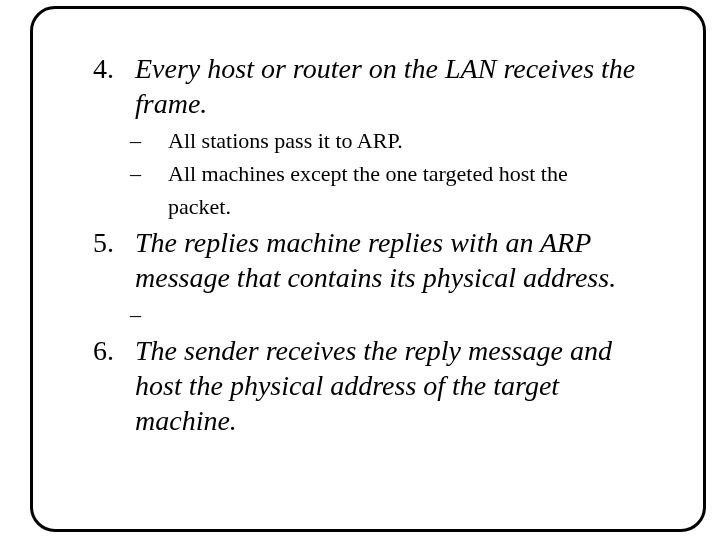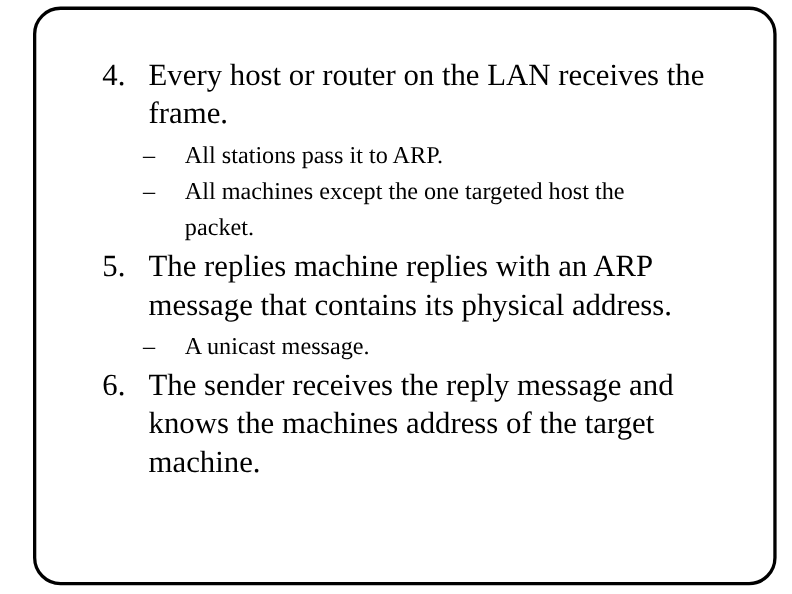--- a/index.html
+++ b/index.html
@@ -44,20 +44,21 @@
     display: flex;
     font-size: 28px;
     line-height: 35px;
   }
   .item .num {
     flex: none;
     width: 42px;
   }
   .item .body {
     white-space: pre-line;
+    font-style: italic;
   }
   .subs {
     margin: 3px 0 2px 37px;
   }
   .sub {
     display: flex;
     font-size: 22px;
     line-height: 33px;
   }
   .sub .dash {
@@ -95,25 +96,24 @@
     </div>
 
     <div class="item">
       <span class="num">5.</span>
       <span class="body">The replies machine replies with an ARP
 message that contains its physical address.</span>
     </div>
     <div class="subs">
       <div class="sub">
         <span class="dash">–</span>
-        <span class="body">A unicast message.</span>
       </div>
     </div>
 
     <div class="item">
       <span class="num">6.</span>
       <span class="body">The sender receives the reply message and
-knows the machines address of the target
+host the physical address of the target
 machine.</span>
     </div>
 
   </div>
 </div>
 
 </body></html>

